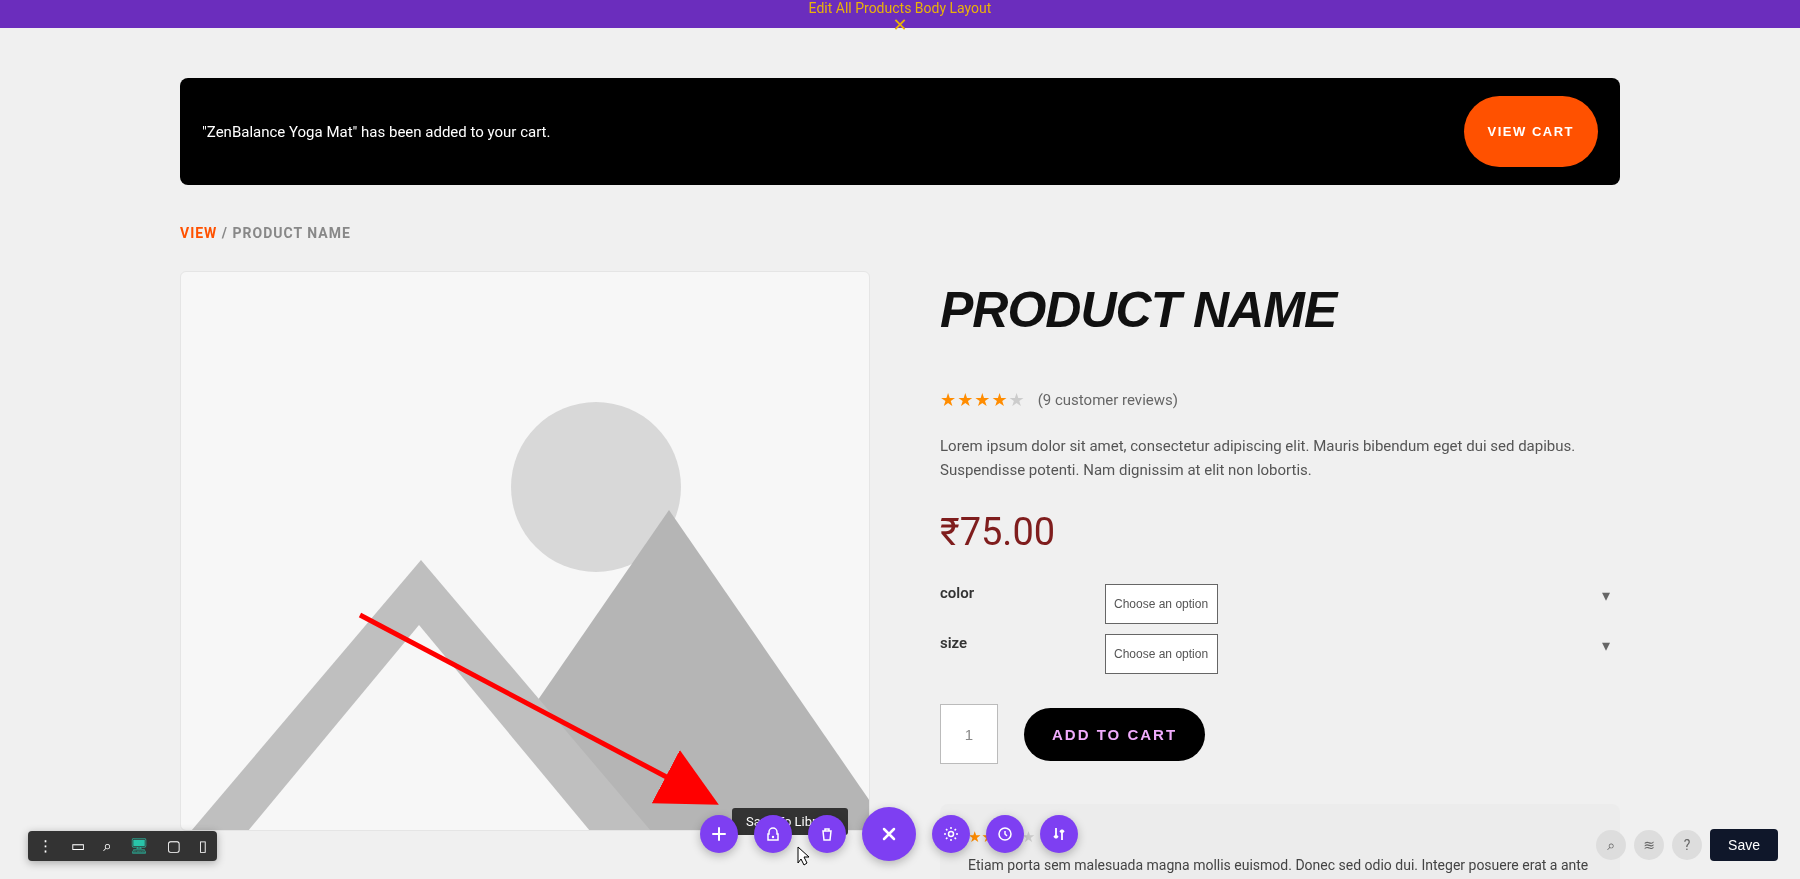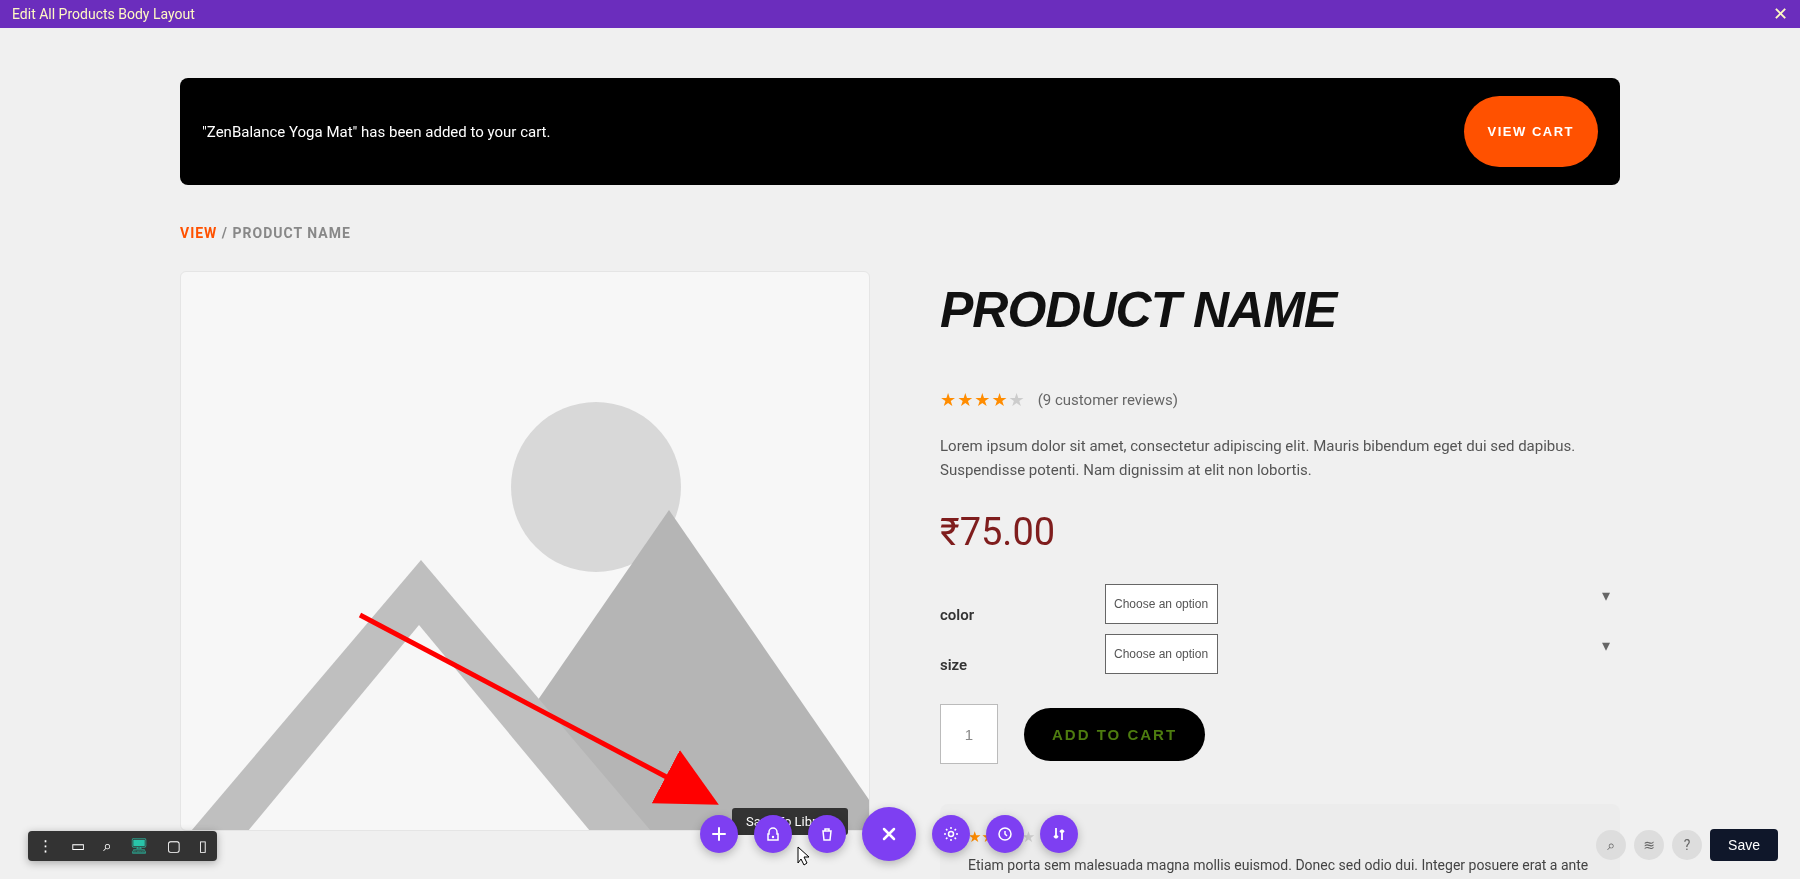--- a/index.html
+++ b/index.html
@@ -8,27 +8,28 @@
   background: #f0f0f0;
   width: 1800px;
   height: 879px;
   overflow: hidden;
   position: relative;
 }
 
 
 .top-bar {
   background: #6b2dbd;
-  color: #fef9c3;
+  color: #eab308;
   height: 28px;
   display: flex;
   align-items: center;
   justify-content: space-between;
   padding: 0 12px;
   font-size: 14px;
+  flex-direction: column;
 }
 .close-x { cursor: pointer; font-size: 18px; line-height: 1; }
 
 
 .content {
   padding: 50px 180px 0 180px;
 }
 
 .notice-bar {
   background: #000;
@@ -125,21 +126,21 @@
   color: #111;
   text-transform: uppercase;
   margin-bottom: 50px;
 }
 .rating-row { display: flex; align-items: center; gap: 12px; font-size: 15px; color: #666; margin-bottom: 24px; }
 .stars { color: #ff8c00; font-size: 18px; letter-spacing: 1px; }
 .stars .empty { color: #ccc; }
 .desc { font-size: 15px; color: #555; line-height: 1.6; margin-bottom: 28px; }
 .price { font-size: 38px; color: #7f1d1d; font-weight: 400; margin-bottom: 30px; }
 
-.variation-row { display: flex; align-items: flex-end; margin-bottom: 10px; }
+.variation-row { display: flex; align-items: flex-start; margin-bottom: 10px; }
 .variation-label { width: 165px; font-size: 15px; color: #333; font-weight: 600; }
 .variation-select {
   flex: 1;
   height: 40px;
   border: 1px solid #666;
   background: #fff;
   font-size: 12px;
   padding: 0 8px;
   color: #555;
   appearance: none;
@@ -159,21 +160,21 @@
 .qty-input {
   width: 58px;
   height: 60px;
   border: 1px solid #bbb;
   text-align: center;
   font-size: 15px;
   color: #888;
 }
 .add-cart-btn {
   background: #000;
-  color: #4d7c0f;
+  color: #f0abfc;
   border: none;
   border-radius: 999px;
   padding: 18px 28px;
   font-size: 15px;
   font-weight: 700;
   letter-spacing: 2px;
   cursor: pointer;
 }
 
 .review-card {

